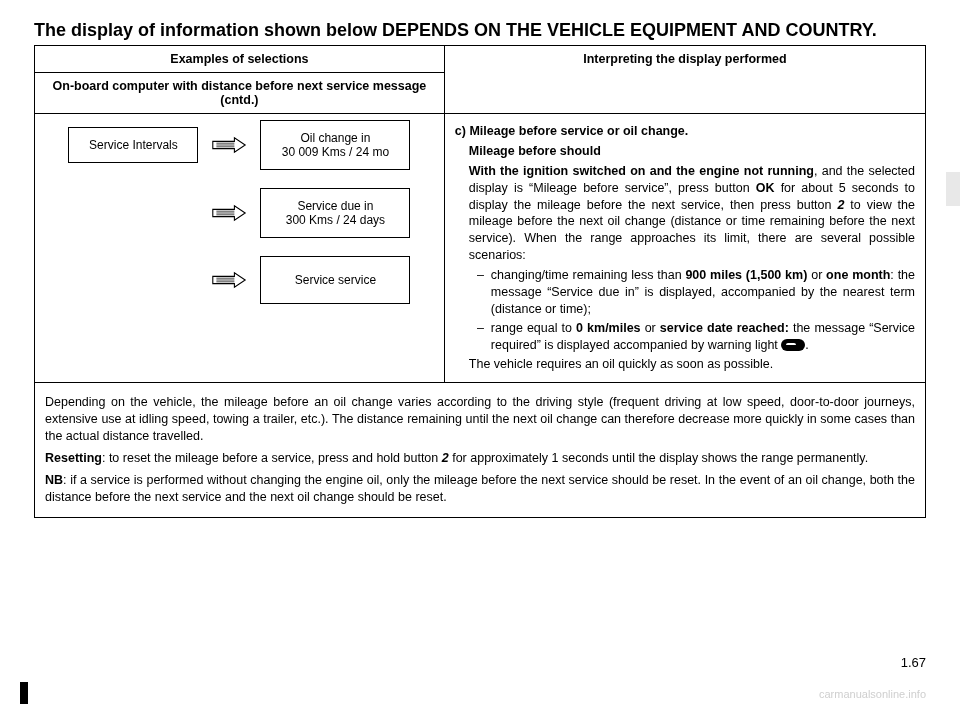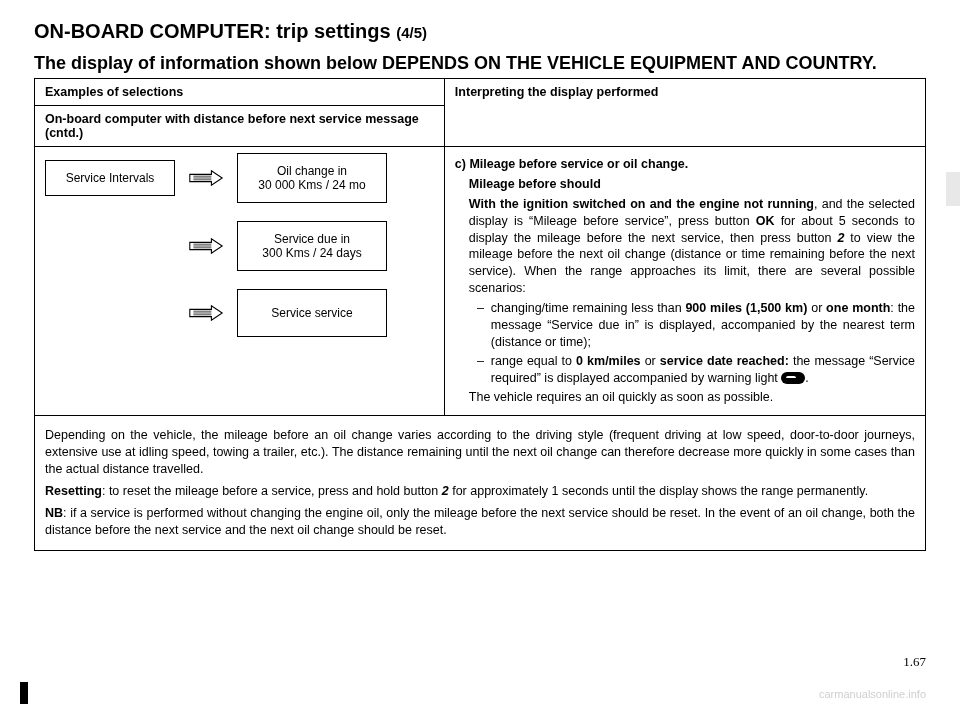--- a/index.html
+++ b/index.html
@@ -35,31 +35,31 @@
     width: 100%;
     table-layout: fixed;
   }
   table.outer th, table.outer td {
     border: 1.5px solid #000;
     padding: 6px 10px;
     font-size: 12.5px;
     vertical-align: top;
   }
   table.outer th {
-    text-align: left;
+    text-align: center;
     font-weight: bold;
   }
   .diagram-cell {
     padding: 20px 10px 20px 10px;
   }
   .diagram-row {
     display: flex;
     align-items: center;
     margin-bottom: 18px;
-    justify-content: flex-start;
+    justify-content: center;
     gap: 12px;
   }
   .box {
     border: 1.5px solid #000;
     padding: 10px 8px;
     text-align: center;
     font-size: 12px;
     min-width: 150px;
   }
   .box.first { min-width: 130px; }
@@ -85,21 +85,20 @@
     font-size: 12.5px;
     line-height: 1.35;
     text-align: justify;
   }
   .footnote-cell p { margin: 5px 0; }
   .pagenum {
     position: absolute;
     bottom: 40px;
     right: 34px;
     font-size: 13px;
-    font-family: Liberation Serif, serif;
   }
   .watermark {
     position: absolute;
     bottom: 10px;
     right: 34px;
     font-size: 11px;
     color: #cfcfcf;
   }
   .tab {
     position: absolute;
@@ -138,23 +137,20 @@
     left: 5px; top: 4px;
     width: 10px; height: 3px;
     border-top: 2px solid #fff;
     border-radius: 2px;
   }
 </style>
 </head>
 <body>
 
 <div class="page">
-  <h1 class="title">
-    <span>ON-BOARD COMPUTER: trip settings </span><span class="suffix">(4/5)</span>
-  </h1>
   <div class="notice">The display of information shown below DEPENDS ON THE VEHICLE EQUIPMENT AND COUNTRY.</div>
 
   <table class="outer">
     <colgroup>
         <col style="width:46%">
         <col style="width:54%">
       </colgroup>
     <tbody>
         <tr>
       <th>Examples of selections</th>
@@ -166,21 +162,21 @@
     <tr>
       <td class="diagram-cell">
         <div class="diagram-row">
           <div class="box first">Service Intervals</div>
           <svg class="arrow" viewBox="0 0 40 20">
             <path d="M2 6 L26 6 L26 2 L38 10 L26 18 L26 14 L2 14 Z" fill="none" stroke="#000" stroke-width="1.2"></path>
             <path d="M6 8 L26 8 M6 10 L26 10 M6 12 L26 12" stroke="#000" stroke-width="0.8"></path>
           </svg>
           <div class="box">
             <div>Oil change in</div>
-            <div>30 000 Kms / 24 mo</div>
+            <div>30 009 Kms / 24 mo</div>
           </div>
         </div>
         <div class="diagram-row">
           <div class="spacer"></div>
           <svg class="arrow" viewBox="0 0 40 20">
             <path d="M2 6 L26 6 L26 2 L38 10 L26 18 L26 14 L2 14 Z" fill="none" stroke="#000" stroke-width="1.2"></path>
             <path d="M6 8 L26 8 M6 10 L26 10 M6 12 L26 12" stroke="#000" stroke-width="0.8"></path>
           </svg>
           <div class="box">
             <div>Service due in</div>

